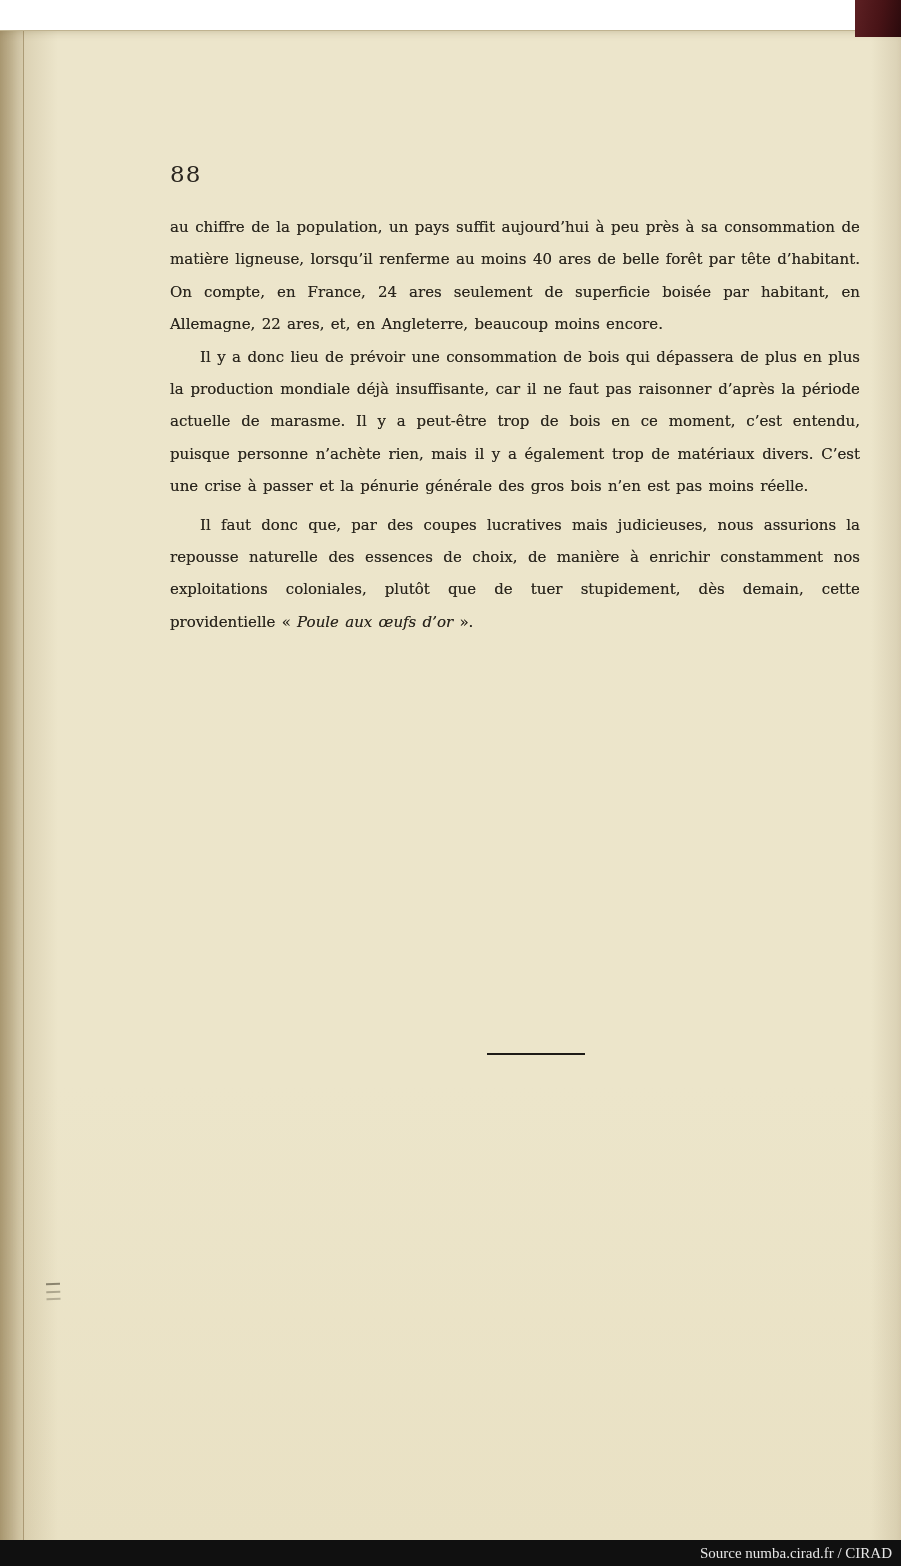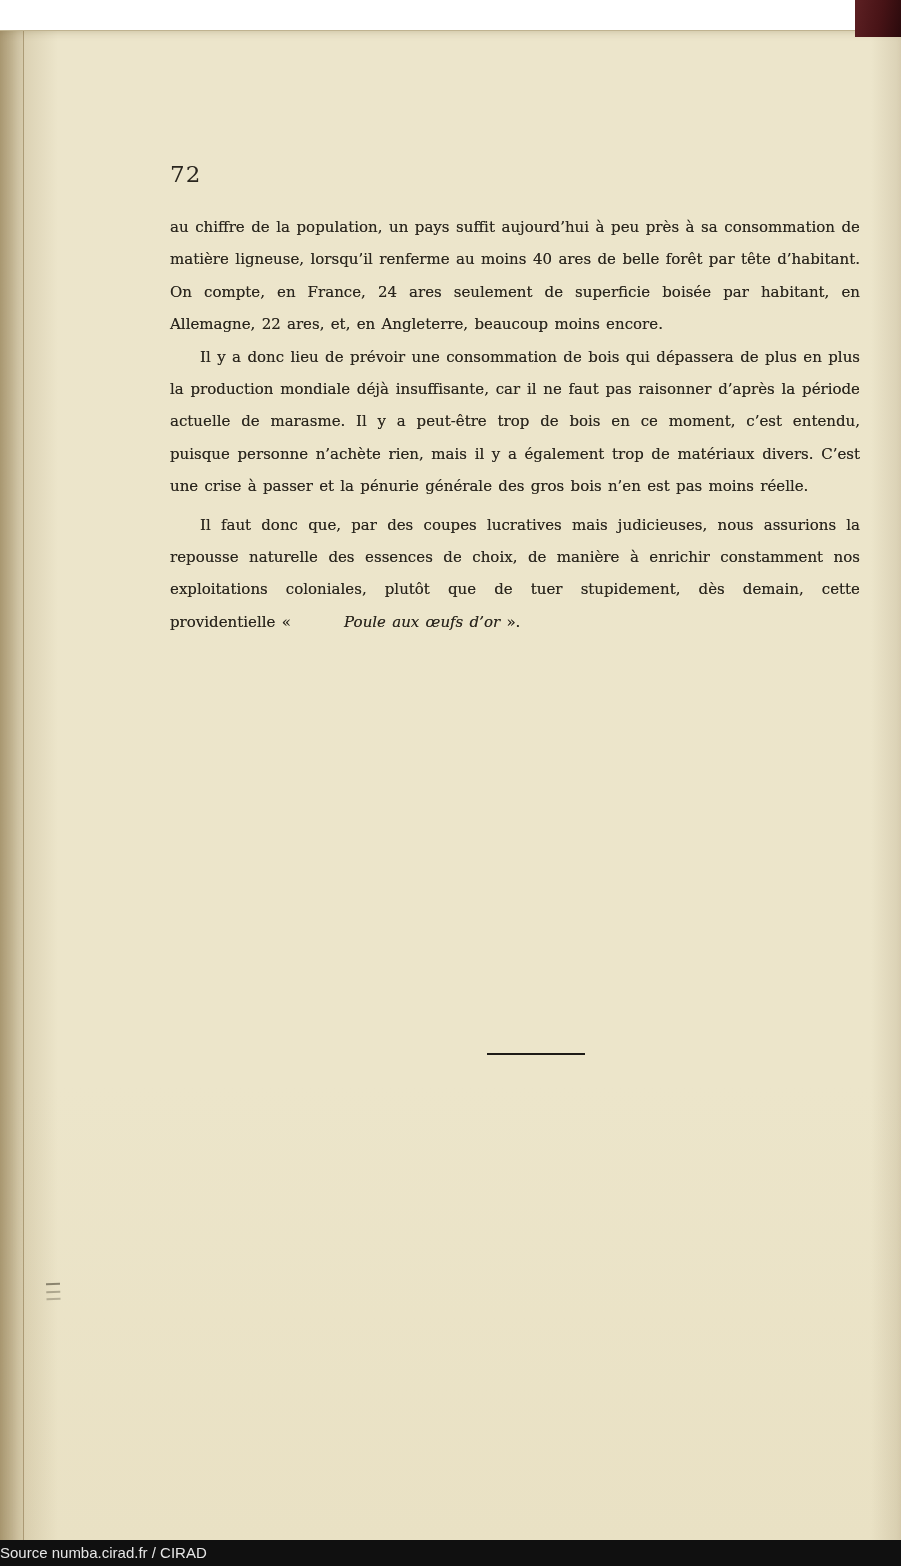--- a/index.html
+++ b/index.html
@@ -69,21 +69,21 @@
     font-size: 15px;
     line-height: 32.4px;
     text-align: justify;
     color: #29251d;
     text-shadow: 0 0 0.5px rgba(41,37,29,0.6);
     word-spacing: 1.5px;
   }
   .para { margin: 0; }
   .para.indent { text-indent: 30px; }
   .para.p3 { margin-top: 6px; }
-  .italic { font-style: italic; margin-left: 47px; }
+  .italic { font-style: italic; }
 
   
   .end-rule {
     position: absolute;
     left: 487px; top: 1022px;
     width: 98px; height: 2px;
     background: #1d1b17;
   }
 
   
@@ -95,37 +95,38 @@
     box-shadow: 0 8px 0 rgba(62,56,40,0.35), 0 15px 0 rgba(62,56,40,0.30);
     transform: rotate(-2deg);
   }
 
   
   .source-bar {
     position: absolute;
     left: 0; bottom: 0;
     width: 901px; height: 26px;
     background: #101010;
-    font-family: Liberation Sans, sans-serif;
+    font-family: Liberation Serif, serif;
     font-size: 15px;
     color: #e6e6e6;
     line-height: 26px;
+    text-align: right;
     padding-right: 9px;
   }
 </style>
 </head>
 <body>
 
 <div class="scan-root">
 
   <div class="page">
     <div class="spine"></div>
 
     <div class="running-head">
-      <span class="page-num">72</span>
+      <span class="page-num">88</span>
     </div>
 
     <div class="text-block">
       <p class="para">au chiffre de la population, un pays suffit aujourd’hui à peu près à sa consommation de matière ligneuse, lorsqu’il renferme au moins 40 ares de belle forêt par tête d’habitant. On compte, en France, 24 ares seulement de superficie boisée par habitant, en Allemagne, 22 ares, et, en Angleterre, beaucoup moins encore.</p>
       <p class="para indent">Il y a donc lieu de prévoir une consommation de bois qui dépassera de plus en plus la production mondiale déjà insuffisante, car il ne faut pas raisonner d’après la période actuelle de marasme. Il y a peut-être trop de bois en ce moment, c’est entendu, puisque personne n’achète rien, mais il y a également trop de matériaux divers. C’est une crise à passer et la pénurie générale des gros bois n’en est pas moins réelle.</p>
       <p class="para indent p3"><span>Il faut donc que, par des coupes lucratives mais judicieuses, nous assurions la repousse naturelle des essences de choix, de manière à enrichir constamment nos exploitations coloniales, plutôt que de tuer stupidement, dès demain, cette providentielle « </span><span class="italic">Poule aux œufs d’or</span><span> ».</span></p>
     </div>
 
     <div class="end-rule"></div>
     <div class="artifact"></div>

